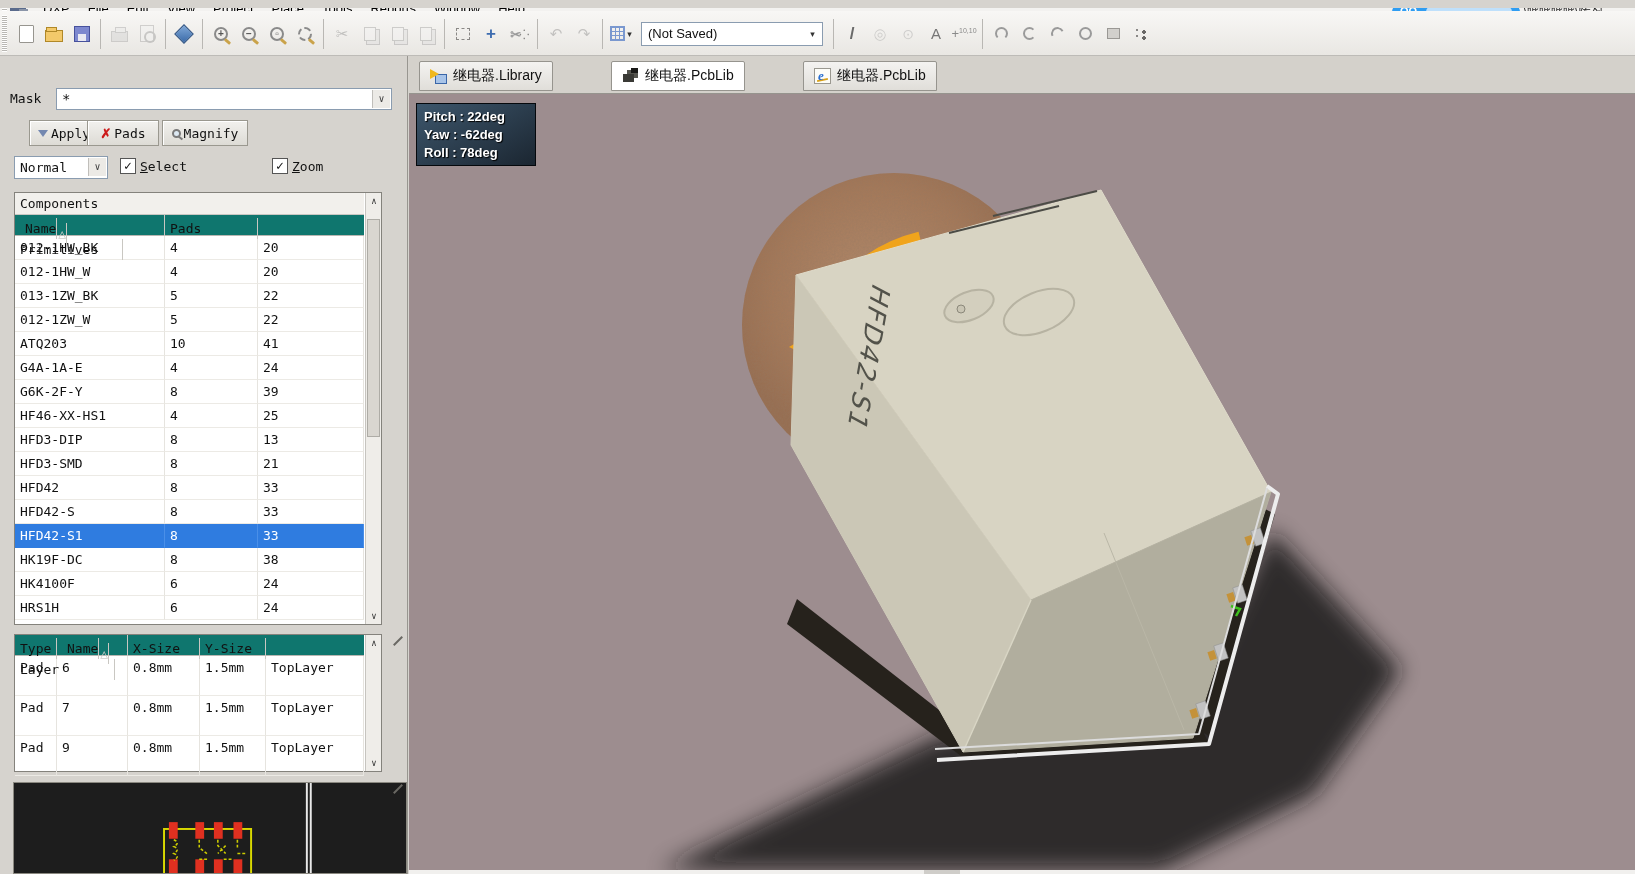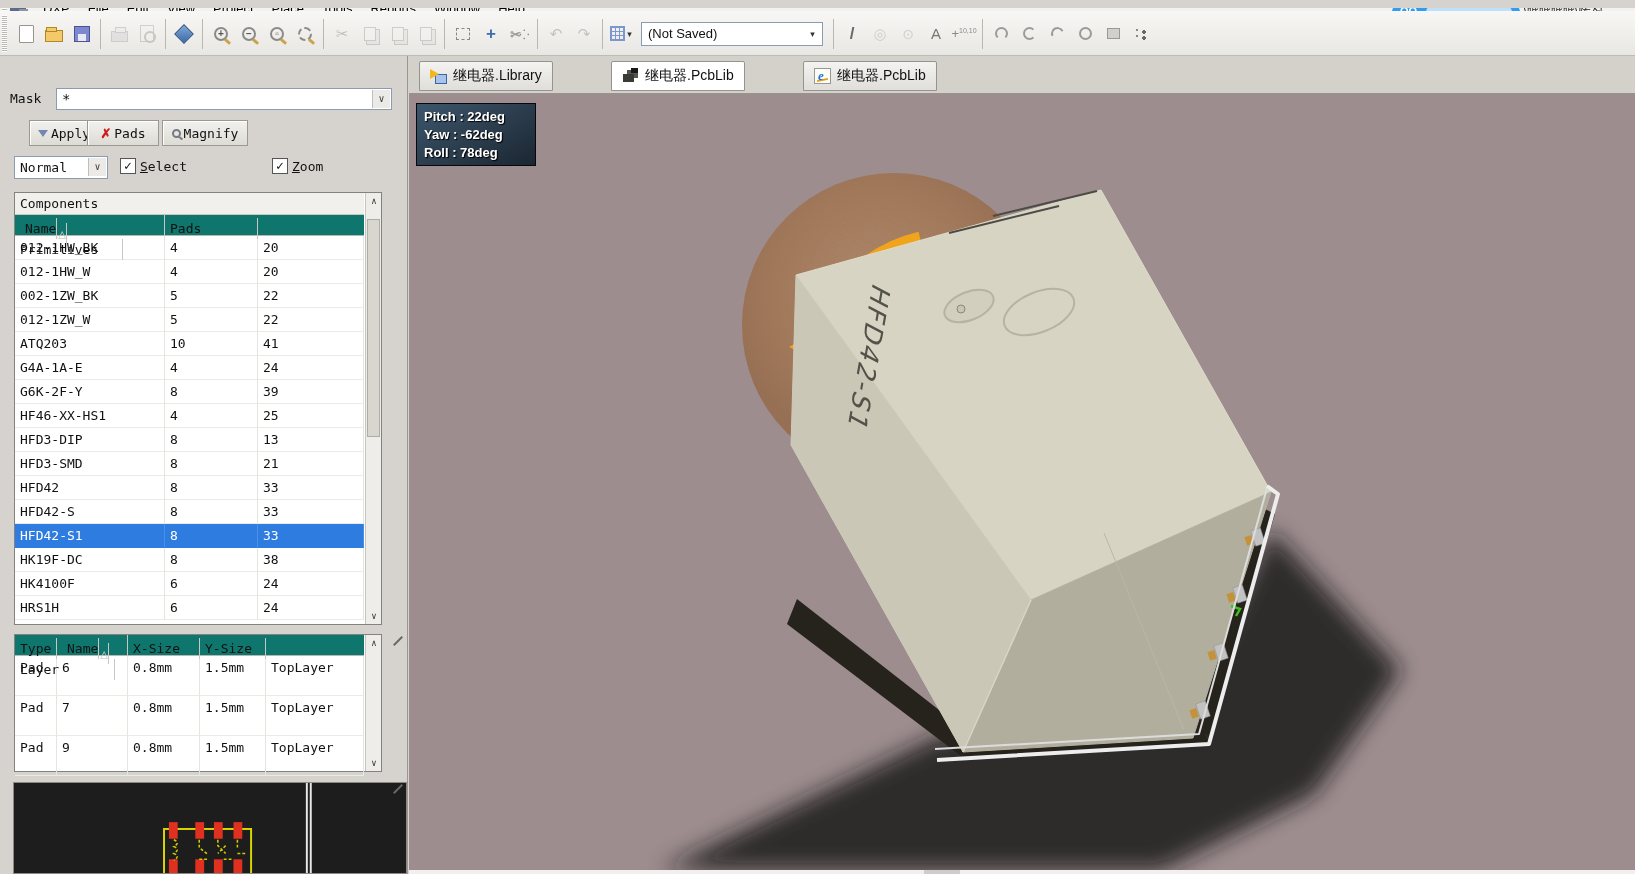--- a/index.html
+++ b/index.html
@@ -339,21 +339,21 @@
           <span>012-1HW_BK</span>
           <span>4</span>
           <span>20</span>
         </div>
         <div class="crow">
           <span>012-1HW_W</span>
           <span>4</span>
           <span>20</span>
         </div>
         <div class="crow">
-          <span>002-1ZW_BK</span>
+          <span>013-1ZW_BK</span>
           <span>5</span>
           <span>22</span>
         </div>
         <div class="crow">
           <span>012-1ZW_W</span>
           <span>5</span>
           <span>22</span>
         </div>
         <div class="crow">
           <span>ATQ203</span>

